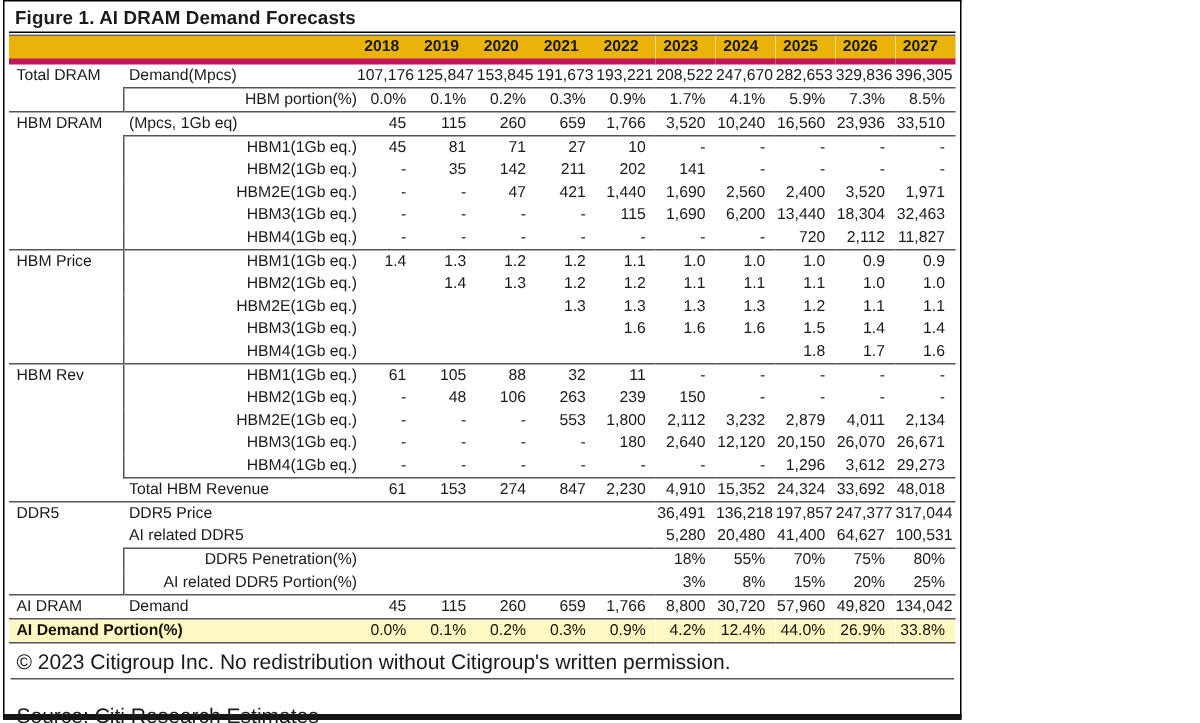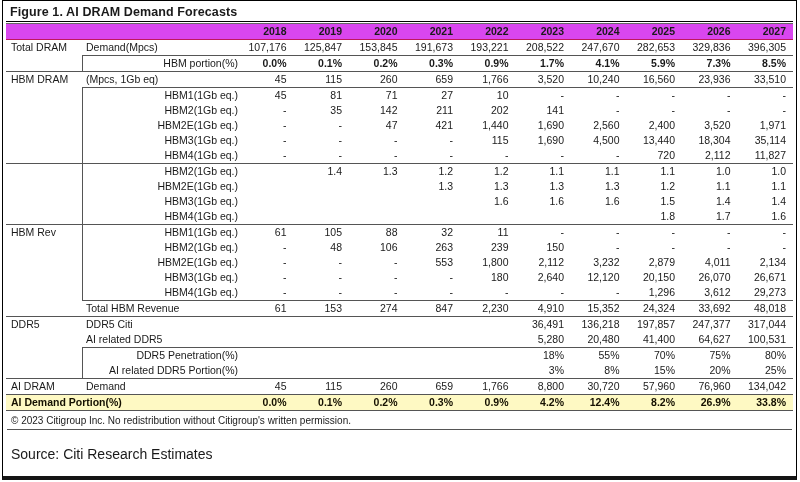--- a/index.html
+++ b/index.html
@@ -4,21 +4,21 @@
 <style>
   * { box-sizing: border-box; margin: 0; padding: 0; }
   html, body {
     width: 800px; height: 482px;
     background: #ffffff;
     font-family: "Liberation Sans", sans-serif;
     color: #1a1a1a;
     overflow: hidden;
   }
   .frame {
-    width: 795px; height: 480px;
+    width: 639px; height: 480px;
     margin-left: 2px;
     border: 1px solid #000;
     border-bottom: 4px solid #151515;
     padding: 1px 3px 0 3px;
     background: #fff;
   }
   .title {
     font-size: 12.5px;
     font-weight: bold;
     padding: 3px 4px 2px 4px;
@@ -35,38 +35,38 @@
   col.c-group { width: 76px; }
   col.c-label { width: 156px; }
   th, td {
     height: 15px;
     line-height: 15px;
     font-weight: normal;
     white-space: nowrap;
     overflow: hidden;
   }
   thead th {
-    background: #d946ef;
+    background: #eab308;
     border-top: 1px solid #666;
-    border-bottom: 1px solid #be185d;
+    border-bottom: 4px solid #be185d;
     font-weight: bold;
-    text-align: right;
+    text-align: center;
     padding-right: 7px;
     height: 16px;
   }
   td.g { text-align: left; padding-left: 5px; margin-left: 21px; }
   td.l { text-align: left; padding-left: 4px; }
   td.v { text-align: right; padding-right: 7px; }
   td.vline { border-left: 1px solid #555; text-align: right; }
   tr.bfull td { border-bottom: 1px solid #555; }
   tr.bcol2 td:not(:first-child) { border-bottom: 1px solid #555; margin-left: 14px; }
-  tr.bv td.v { font-weight: bold; }
+  tr.bv td.v { font-weight: normal; }
   tr.hl td { background: #fef9c3; font-weight: bold; color: #151000; }
   .footnote {
-    font-size: 10px;
+    font-size: 14px;
     padding: 4px 4px 3px 4px;
     border-bottom: 1px solid #555;
     margin: 0 1px;
   }
   .source {
     font-size: 14px;
     padding: 4px 4px 3px 4px;
     margin: 12px 1px;
   }
 </style>
@@ -194,38 +194,52 @@
         </tr>
         <tr class="">
           <td class="g"></td>
           <td class="l vline">HBM3(1Gb eq.)</td>
           <td class="v">-</td>
           <td class="v">-</td>
           <td class="v">-</td>
           <td class="v">-</td>
           <td class="v">115</td>
           <td class="v">1,690</td>
-          <td class="v">4,500</td>
+          <td class="v">6,200</td>
           <td class="v">13,440</td>
           <td class="v">18,304</td>
-          <td class="v">35,114</td>
+          <td class="v">32,463</td>
         </tr>
         <tr class="bfull">
           <td class="g"></td>
           <td class="l vline">HBM4(1Gb eq.)</td>
           <td class="v">-</td>
           <td class="v">-</td>
           <td class="v">-</td>
           <td class="v">-</td>
           <td class="v">-</td>
           <td class="v">-</td>
           <td class="v">-</td>
           <td class="v">720</td>
           <td class="v">2,112</td>
           <td class="v">11,827</td>
+        </tr>
+        <tr class="">
+          <td class="g">HBM Price</td>
+          <td class="l vline">HBM1(1Gb eq.)</td>
+          <td class="v">1.4</td>
+          <td class="v">1.3</td>
+          <td class="v">1.2</td>
+          <td class="v">1.2</td>
+          <td class="v">1.1</td>
+          <td class="v">1.0</td>
+          <td class="v">1.0</td>
+          <td class="v">1.0</td>
+          <td class="v">0.9</td>
+          <td class="v">0.9</td>
         </tr>
         <tr class="">
           <td class="g"></td>
           <td class="l vline">HBM2(1Gb eq.)</td>
           <td class="v"></td>
           <td class="v">1.4</td>
           <td class="v">1.3</td>
           <td class="v">1.2</td>
           <td class="v">1.2</td>
           <td class="v">1.1</td>
@@ -355,21 +369,21 @@
           <td class="v">847</td>
           <td class="v">2,230</td>
           <td class="v">4,910</td>
           <td class="v">15,352</td>
           <td class="v">24,324</td>
           <td class="v">33,692</td>
           <td class="v">48,018</td>
         </tr>
         <tr class="">
           <td class="g">DDR5</td>
-          <td class="l">DDR5 Citi</td>
+          <td class="l">DDR5 Price</td>
           <td class="v"></td>
           <td class="v"></td>
           <td class="v"></td>
           <td class="v"></td>
           <td class="v"></td>
           <td class="v">36,491</td>
           <td class="v">136,218</td>
           <td class="v">197,857</td>
           <td class="v">247,377</td>
           <td class="v">317,044</td>
@@ -420,33 +434,33 @@
           <td class="g">AI DRAM</td>
           <td class="l">Demand</td>
           <td class="v">45</td>
           <td class="v">115</td>
           <td class="v">260</td>
           <td class="v">659</td>
           <td class="v">1,766</td>
           <td class="v">8,800</td>
           <td class="v">30,720</td>
           <td class="v">57,960</td>
-          <td class="v">76,960</td>
+          <td class="v">49,820</td>
           <td class="v">134,042</td>
         </tr>
         <tr class="bfull bv hl">
           <td class="g" colspan="2">AI Demand Portion(%)</td>
           <td class="v">0.0%</td>
           <td class="v">0.1%</td>
           <td class="v">0.2%</td>
           <td class="v">0.3%</td>
           <td class="v">0.9%</td>
           <td class="v">4.2%</td>
           <td class="v">12.4%</td>
-          <td class="v">8.2%</td>
+          <td class="v">44.0%</td>
           <td class="v">26.9%</td>
           <td class="v">33.8%</td>
         </tr>
       </tbody>
   </table>
 
   <div class="footnote">© 2023 Citigroup Inc. No redistribution without Citigroup's written permission.</div>
   <div class="source">Source: Citi Research Estimates</div>
 </div>
 

